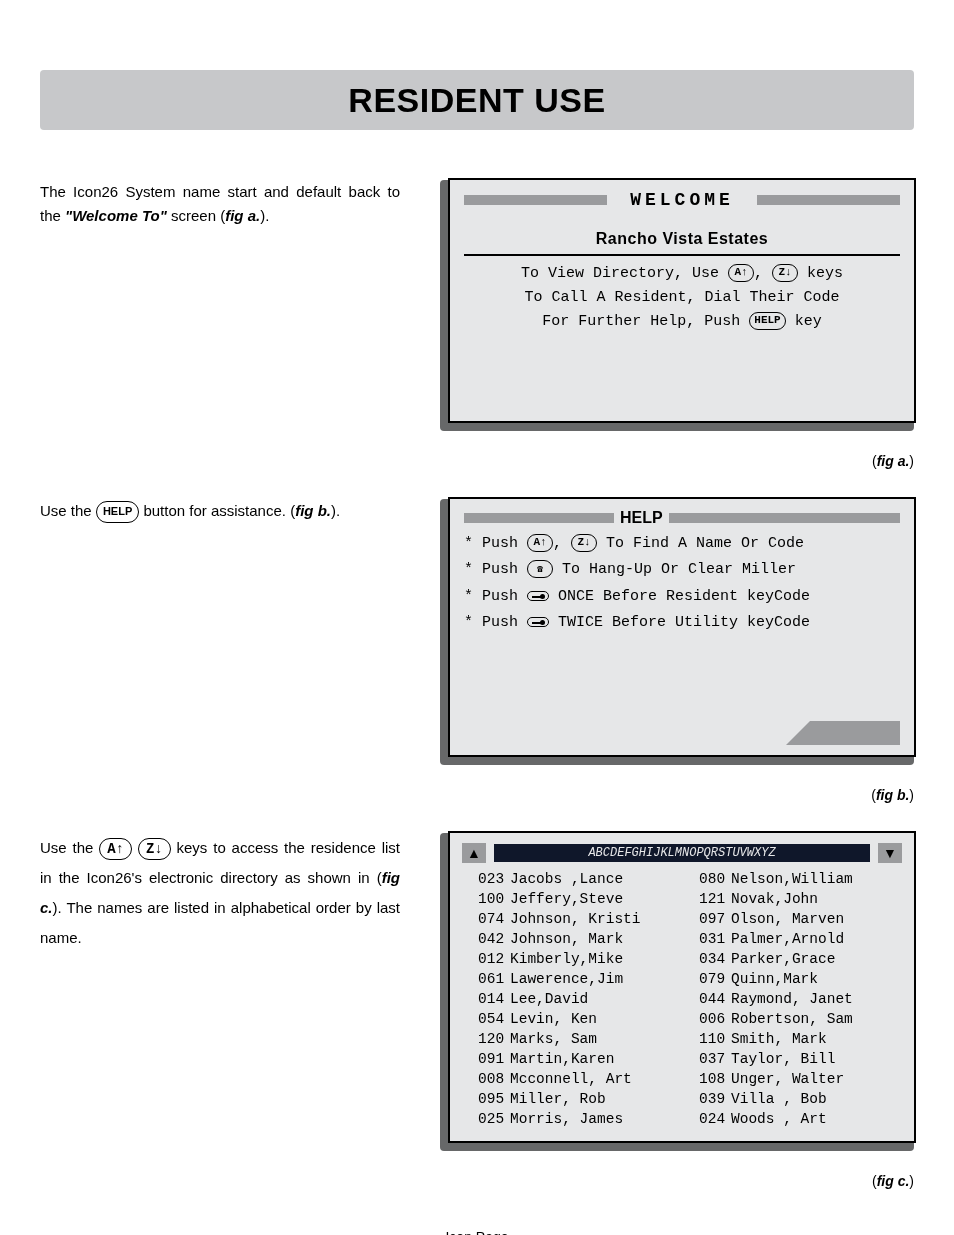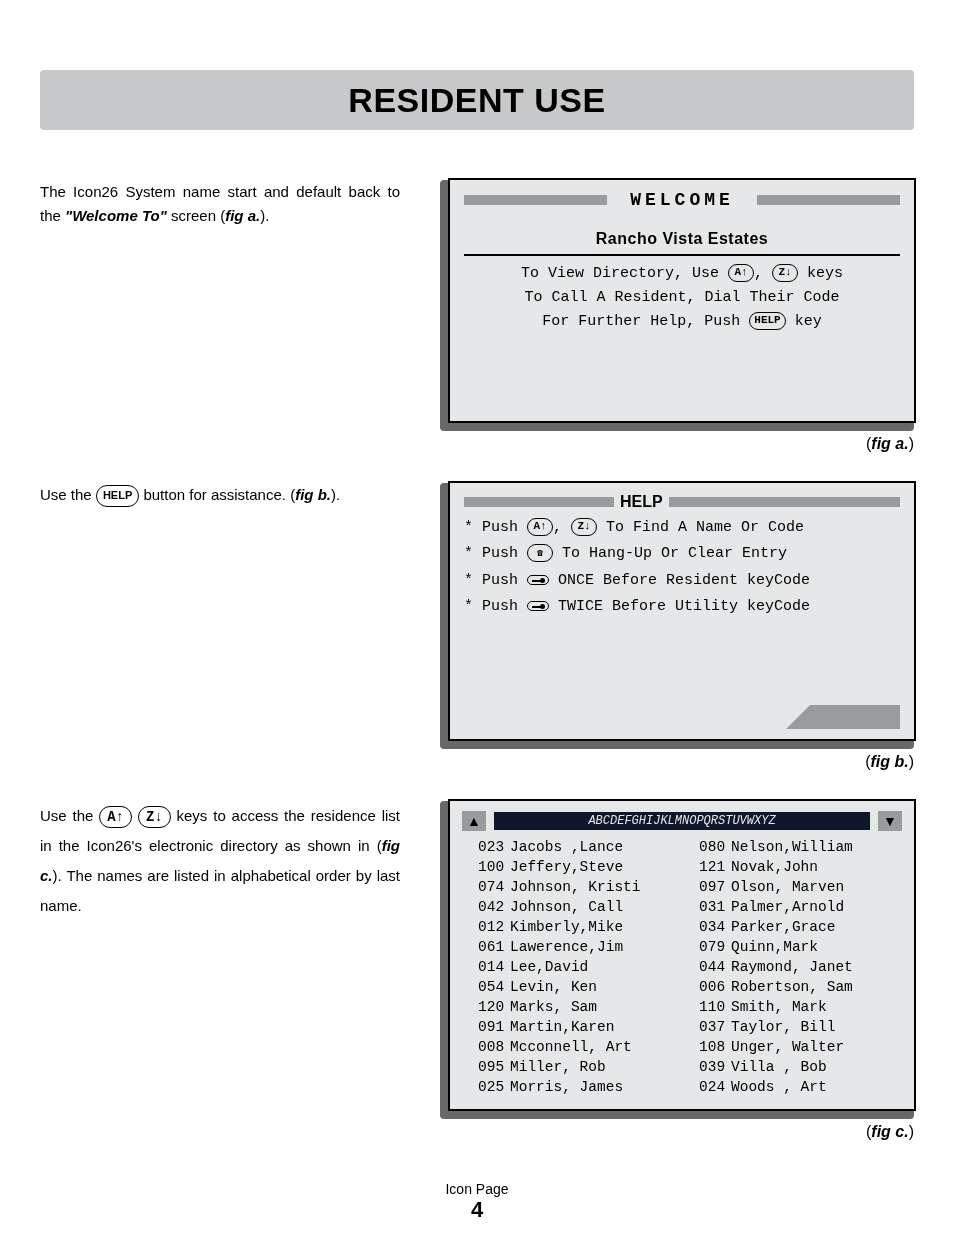--- a/index.html
+++ b/index.html
@@ -66,21 +66,21 @@
     padding: 0 4px;
     font-family: "Courier New", monospace;
     font-size: 11px;
     font-weight: bold;
     vertical-align: middle;
     background: transparent;
   }
   .key-oval.big { height: 22px; font-size: 14px; padding: 0 7px; }
   .key-oval.body { height: 22px; font-family: Arial Black, Arial; font-size: 11px; padding: 0 6px; }
 
-  .caption { text-align: right; font-size: 16px; margin-top: 4px; }
+  .caption { text-align: right; font-size: 14px; margin-top: 22px; }
   .caption .fig { font-style: italic; font-weight: bold; }
 
   
   .help-title-row { display:flex; align-items:center; gap:6px; }
   .help-title-bar-l { width: 150px; height: 10px; background: #9a9b9d; }
   .help-title-bar-r { flex:1; height: 10px; background: #9a9b9d; }
   .help-title { font-family: Arial,sans-serif; font-weight:bold; font-size:16px; }
   .help-body { font-family: "Courier New", monospace; font-size: 15px; line-height: 1.75; padding-top:4px; }
   .help-body .ln { white-space: nowrap; }
   .help-corner {
@@ -178,21 +178,21 @@
         <div class="help-title-row">
           <div class="help-title-bar-l"></div>
           <div class="help-title">HELP</div>
           <div class="help-title-bar-r"></div>
         </div>
         <div class="help-body">
           <div class="ln">
             <span>* Push </span><span class="key-oval">A↑</span><span>, </span><span class="key-oval">Z↓</span><span> To Find A Name Or Code</span>
           </div>
           <div class="ln">
-            <span>* Push </span><span class="phone-icon">☎</span><span> To Hang-Up Or Clear Entry</span>
+            <span>* Push </span><span class="phone-icon">☎</span><span> To Hang-Up Or Clear Miller</span>
           </div>
           <div class="ln">
             <span>* Push </span><span class="keyoval-icon"></span><span> ONCE Before Resident keyCode</span>
           </div>
           <div class="ln">
             <span>* Push </span><span class="keyoval-icon"></span><span> TWICE Before Utility keyCode</span>
           </div>
         </div>
         <div class="help-corner"></div>
       </div>
@@ -213,21 +213,21 @@
         <div class="dir-header">
           <div class="dir-arrow-box">▲</div>
           <div class="dir-az">ABCDEFGHIJKLMNOPQRSTUVWXYZ</div>
           <div class="dir-arrow-box">▼</div>
         </div>
         <div class="dir-cols">
           <div class="dir-col" id="dir-col-1">
               <div class="dir-row"><span class="dir-code">023</span><span>Jacobs ,Lance</span></div>
               <div class="dir-row"><span class="dir-code">100</span><span>Jeffery,Steve</span></div>
               <div class="dir-row"><span class="dir-code">074</span><span>Johnson, Kristi</span></div>
-              <div class="dir-row"><span class="dir-code">042</span><span>Johnson, Call</span></div>
+              <div class="dir-row"><span class="dir-code">042</span><span>Johnson, Mark</span></div>
               <div class="dir-row"><span class="dir-code">012</span><span>Kimberly,Mike</span></div>
               <div class="dir-row"><span class="dir-code">061</span><span>Lawerence,Jim</span></div>
               <div class="dir-row"><span class="dir-code">014</span><span>Lee,David</span></div>
               <div class="dir-row"><span class="dir-code">054</span><span>Levin, Ken</span></div>
               <div class="dir-row"><span class="dir-code">120</span><span>Marks, Sam</span></div>
               <div class="dir-row"><span class="dir-code">091</span><span>Martin,Karen</span></div>
               <div class="dir-row"><span class="dir-code">008</span><span>Mcconnell, Art</span></div>
               <div class="dir-row"><span class="dir-code">095</span><span>Miller, Rob</span></div>
               <div class="dir-row"><span class="dir-code">025</span><span>Morris, James</span></div>
             </div>

